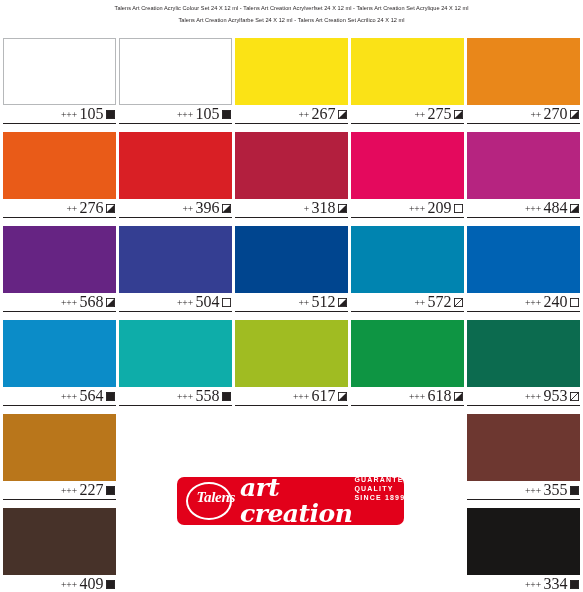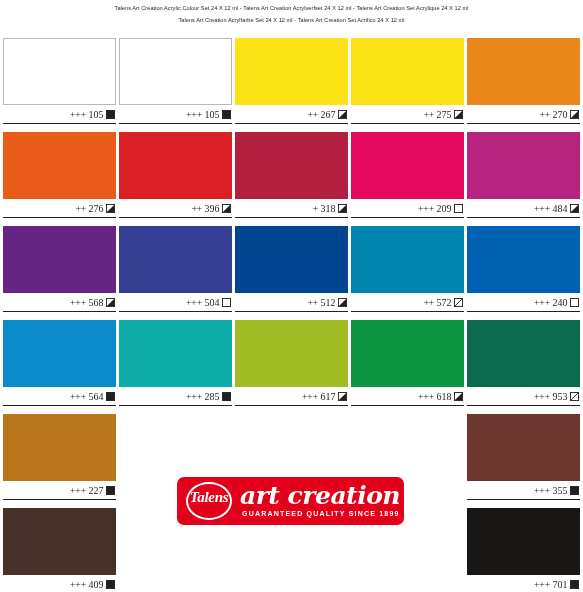--- a/index.html
+++ b/index.html
@@ -70,21 +70,21 @@
     padding-right: 1px;
     gap: 2.5px;
   }
   .lightfast {
     font-size: 9.6px;
     color: #231f20;
     letter-spacing: -0.1px;
     font-family: "Liberation Serif", serif;
   }
   .code {
-    font-size: 10px;
+    font-size: 16px;
     color: #231f20;
     font-family: "Liberation Serif", serif;
     letter-spacing: 0px;
   }
   .opacity-icon {
     width: 9px;
     height: 9px;
     display: inline-block;
     position: relative;
     flex: 0 0 auto;
@@ -118,32 +118,32 @@
     width: 46px;
     height: 38px;
     border: 2.5px solid #ffffff;
     border-radius: 50%;
   }
   .logo-talens {
     position: absolute;
     left: 0;
     top: 9px;
     width: 52px;
-    text-align: center;
+    text-align: right;
     color: #ffffff;
     font-family: "Liberation Serif", serif;
     font-style: italic;
     font-weight: bold;
     font-size: 15px;
     letter-spacing: -0.3px;
   }
   .logo-right {
     flex: 1 1 auto;
     display: flex;
-    flex-direction: column;
+    flex-direction: row;
     justify-content: space-between;
     padding-left: 5px;
     padding-bottom: 1px;
   }
   .logo-script {
     color: #ffffff;
     font-family: "DejaVu Serif", serif;
     font-style: italic;
     font-weight: bold;
     font-size: 25px;
@@ -377,21 +377,21 @@
               <svg width="9" height="9" viewBox="0 0 10 10">
                 <rect x="0.5" y="0.5" width="9" height="9" fill="#231f20" stroke="#231f20" stroke-width="1"></rect>
               </svg>
             </span>
           </div>
         </div>
         <div class="cell">
           <div class="swatch" style="background: rgb(14, 173, 169);"></div>
           <div class="label">
             <span class="lightfast">+++</span>
-            <span class="code">285</span>
+            <span class="code">558</span>
             <span class="opacity-icon">
               <svg width="9" height="9" viewBox="0 0 10 10">
                 <rect x="0.5" y="0.5" width="9" height="9" fill="#231f20" stroke="#231f20" stroke-width="1"></rect>
               </svg>
             </span>
           </div>
         </div>
         <div class="cell">
           <div class="swatch" style="background: rgb(160, 188, 34);"></div>
           <div class="label">
@@ -474,21 +474,21 @@
             </span>
           </div>
         </div>
         <div class="cell empty"></div>
         <div class="cell empty"></div>
         <div class="cell empty"></div>
         <div class="cell">
           <div class="swatch" style="background: rgb(24, 23, 22);"></div>
           <div class="label">
             <span class="lightfast">+++</span>
-            <span class="code">701</span>
+            <span class="code">334</span>
             <span class="opacity-icon">
               <svg width="9" height="9" viewBox="0 0 10 10">
                 <rect x="0.5" y="0.5" width="9" height="9" fill="#231f20" stroke="#231f20" stroke-width="1"></rect>
               </svg>
             </span>
           </div>
         </div>
       </div>
     </div>
 

